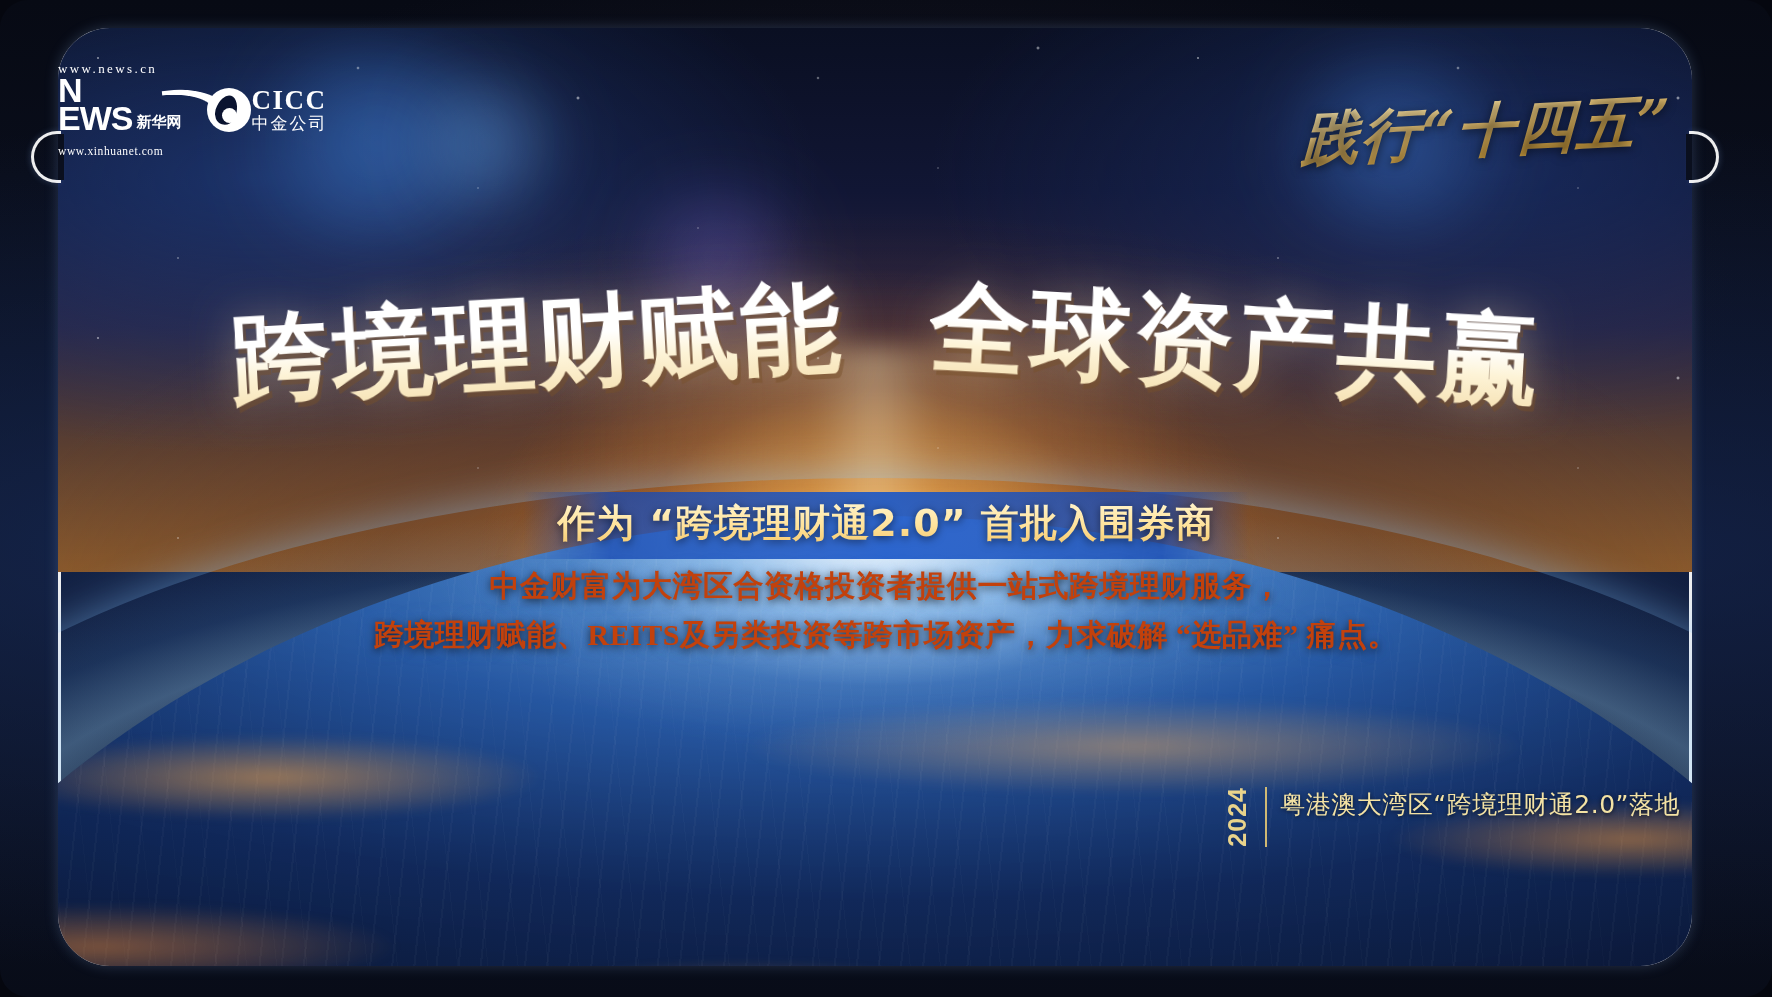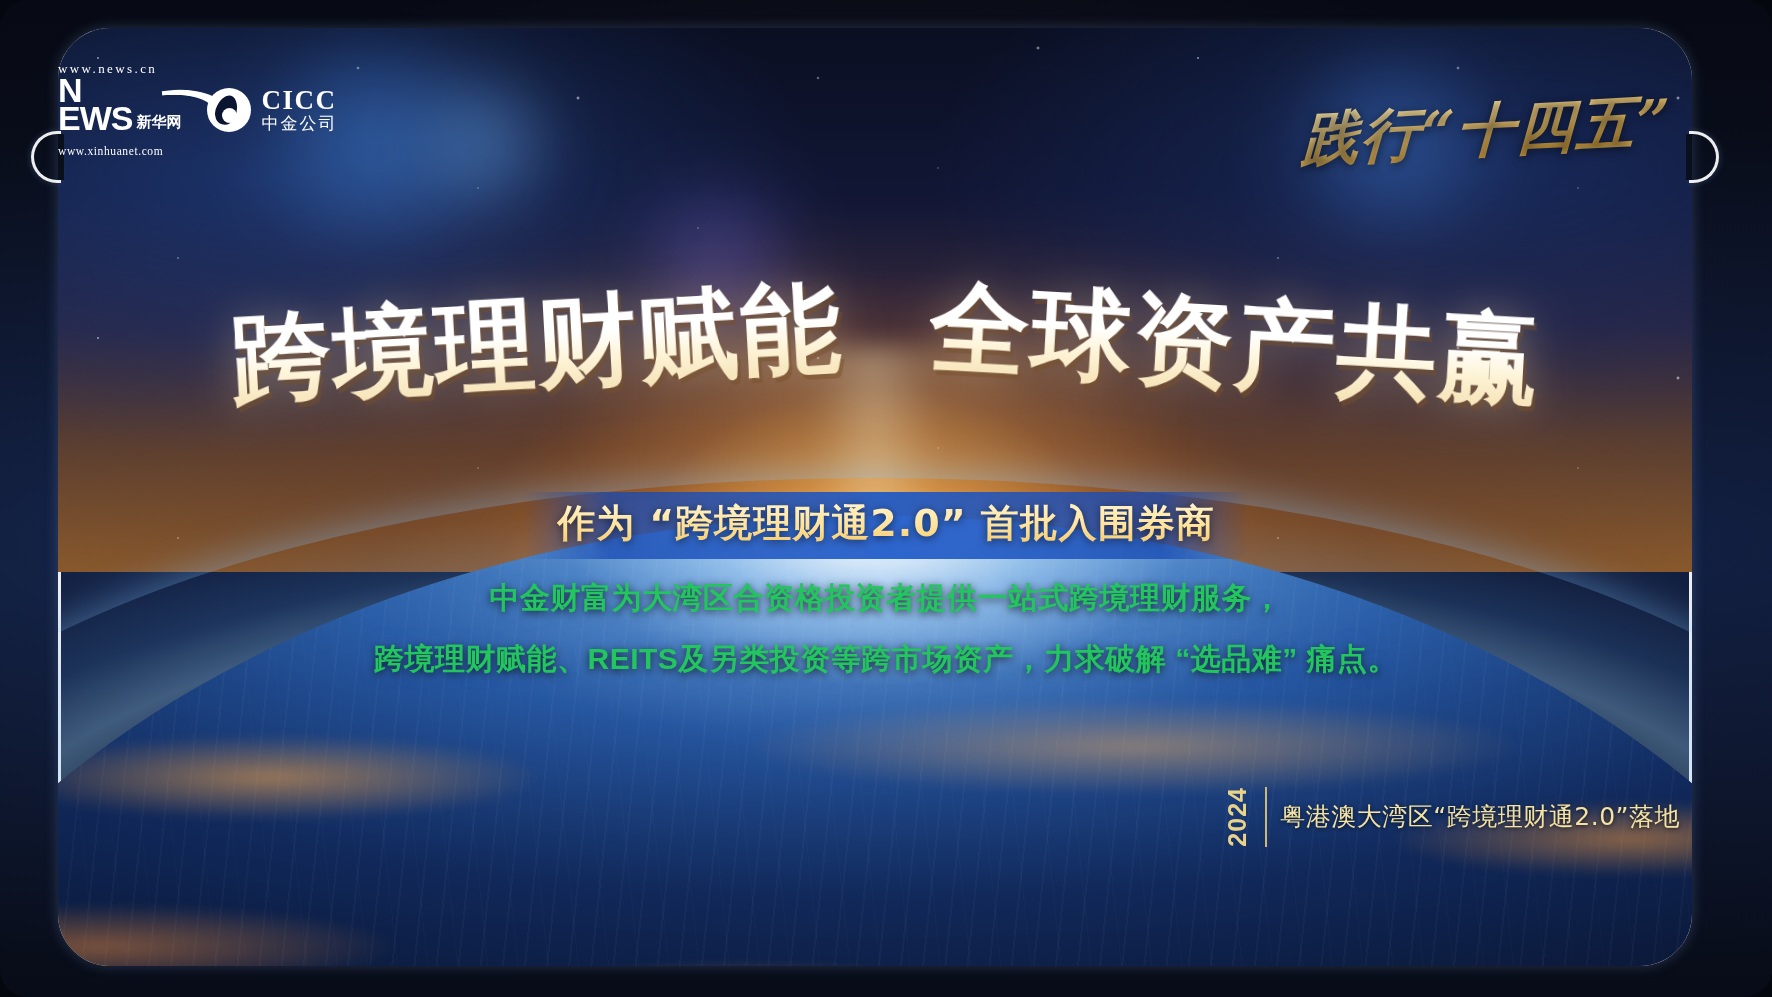--- a/index.html
+++ b/index.html
@@ -173,21 +173,21 @@
   .xinhua .url-top{ font-size:13px; letter-spacing:2.4px; font-family:"Liberation Serif",serif; margin-bottom:2px;}
   .xinhua .mid{ display:flex; align-items:flex-end; gap:4px;}
   .xinhua .nblock{ font-family:"Liberation Sans",sans-serif; font-weight:bold; font-size:34px; line-height:.82; letter-spacing:-1px;}
   .xinhua .cn{ font-size:15px; font-weight:bold; letter-spacing:0px; font-family:"DejaVu Sans",sans-serif; padding-bottom:3px;}
   .xinhua .url-bot{ font-size:11.5px; letter-spacing:.6px; font-family:"Liberation Serif",serif; margin-top:13px;}
   .xinhua .swoosh{
     position:absolute; right:-42px; top:26px; width:60px; height:26px;
     background:radial-gradient(ellipse at 0% 100%, rgba(255,255,255,0) 58%, #fff 60%, #fff 72%, rgba(255,255,255,0) 74%);
     transform:rotate(-6deg);
   }
-  .cicc{ display:flex; align-items:center; gap:10px; color:#fff; }
+  .cicc{ display:flex; align-items:center; color:#fff; }
   .cicc .mark{
     width:44px;height:44px;border-radius:50%;
     background:#fff; position:relative; flex:none;
   }
   .cicc .mark::before{
     content:""; position:absolute; left:9px; top:7px; width:21px; height:30px;
     border-radius:50% 50% 50% 50% / 60% 60% 40% 40%;
     background:#0b1430; transform:rotate(18deg);
   }
   .cicc .mark::after{
@@ -247,43 +247,42 @@
     white-space:nowrap;
     text-align:right;
   }
 
   
   .body-copy{
     position:absolute; left:0; right:0; top:562px;
     text-align:center;
   }
   .body-copy .line{
-    font-size:30px; font-weight:bold; color:#22c55e;
-    font-family:Liberation Sans, sans-serif;
+    font-size:30px; font-weight:bold; color:#c2410c;
+    font-family:Liberation Serif, serif;
     letter-spacing:.5px; line-height:1.62;
     text-shadow:0 2px 8px rgba(0,0,0,0.75), 0 0 18px rgba(90,140,220,0.35);
     white-space:nowrap;
-    margin-top:12px;
   }
 
   
   .caption{
     position:absolute; right:92px; bottom:150px;
     display:flex; align-items:stretch; gap:13px;
   }
   .caption .year{
     writing-mode:vertical-rl; text-orientation:sideways;
     transform:rotate(180deg);
     font-size:25px; font-weight:bold; letter-spacing:1px;
     font-family:"Liberation Sans",sans-serif;
     color:#e9d38b;
     display:flex; align-items:center; justify-content:center;
   }
   .caption .divider{ width:2px; background:#d9c074; opacity:.95; }
-  .caption .lines{ display:flex; flex-direction:column; justify-content:center; }
+  .caption .lines{ display:flex; flex-direction:row; justify-content:center; }
   .caption .cl{
     font-size:25px; color:#f3e2a4; line-height:1.45; letter-spacing:.5px;
     font-family:"DejaVu Sans",sans-serif;
     text-shadow:0 1px 4px rgba(0,0,0,.7);
     white-space:nowrap;
   }
 </style>
 </head>
 <body>
 

